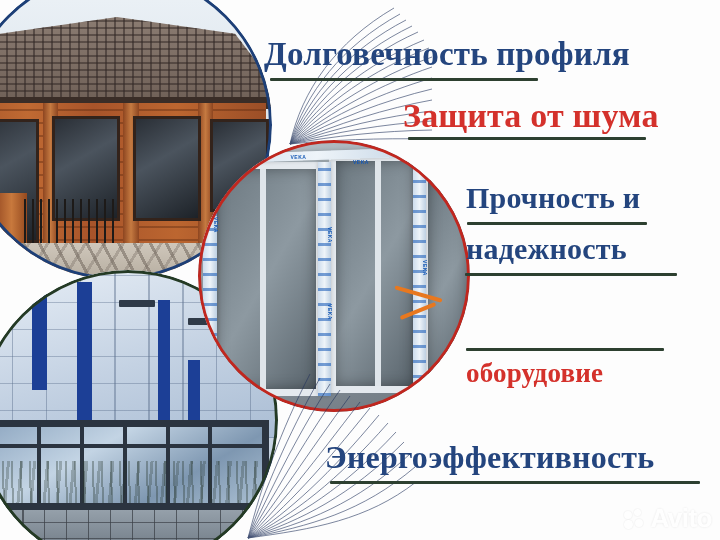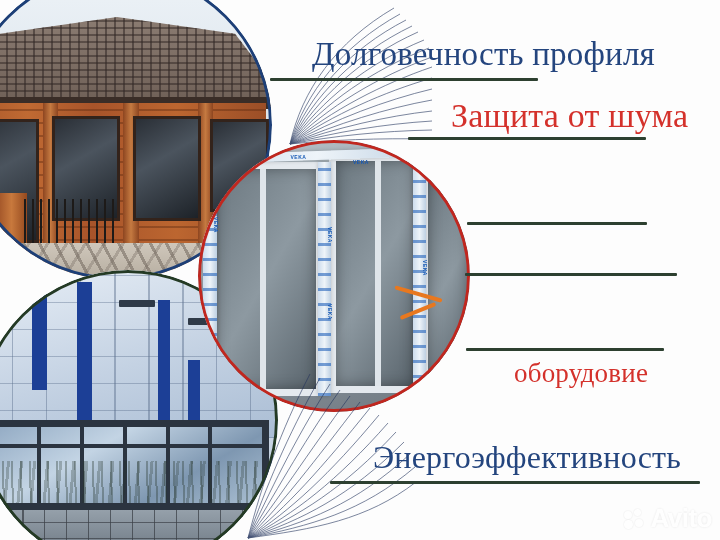--- a/index.html
+++ b/index.html
@@ -127,25 +127,24 @@
         repeating-linear-gradient(95deg, rgba(35,50,40,.28) 0 3px, rgba(255,255,255,0) 3px 13px); }
   .fac-plinth { position:absolute; left:0; right:0; top:80%; height:15%;
       background:
         repeating-linear-gradient(90deg, rgba(60,65,72,.75) 0 1.5px, rgba(255,255,255,0) 1.5px 22px),
         repeating-linear-gradient(0deg,  rgba(60,65,72,.70) 0 1.5px, rgba(255,255,255,0) 1.5px 16px),
         linear-gradient(#95a0aa,#6d7883); }
 
   
   .ad-line {
     position: absolute;
-    font-weight: 400;
+    font-weight: 700;
     line-height: 1.0;
     white-space: nowrap;
     letter-spacing: .2px;
-    margin-left: 48px;
   }
   .ad-line.navy { color: #24457e; }
   .ad-line.red  { color: #d4312b; }
 
   .ad-rule {
     position: absolute;
     height: 3px;
     background: #2d4030;
     border-radius: 1px;
   }
@@ -308,22 +307,24 @@
       </g>
     </svg>
   </div>
 
   <div class="ad-line navy" style="left:264px; top:38px; font-size:33px;">Долговечность профиля</div>
   <div class="ad-rule" style="left:270px; top:78px; width:268px;"></div>
 
   <div class="ad-line red" style="left:403px; top:99px; font-size:34px;">Защита от шума</div>
   <div class="ad-rule" style="left:408px; top:137px; width:238px;"></div>
 
+  <div class="ad-line navy" style="left:466px; top:183px; font-size:30px;">Прочность и</div>
   <div class="ad-rule" style="left:467px; top:222px; width:180px;"></div>
 
+  <div class="ad-line navy" style="left:466px; top:234px; font-size:30px;">надежность</div>
   <div class="ad-rule" style="left:465px; top:273px; width:212px;"></div>
 
   <div class="ad-rule" style="left:466px; top:348px; width:198px;"></div>
 
   <div class="ad-line red" style="left:466px; top:360px; font-size:27px;">оборудовие</div>
 
   <div class="ad-line navy" style="left:325px; top:441px; font-size:32px;">Энергоэффективность</div>
   <div class="ad-rule" style="left:330px; top:481px; width:370px;"></div>
 
   <div id="watermark">

